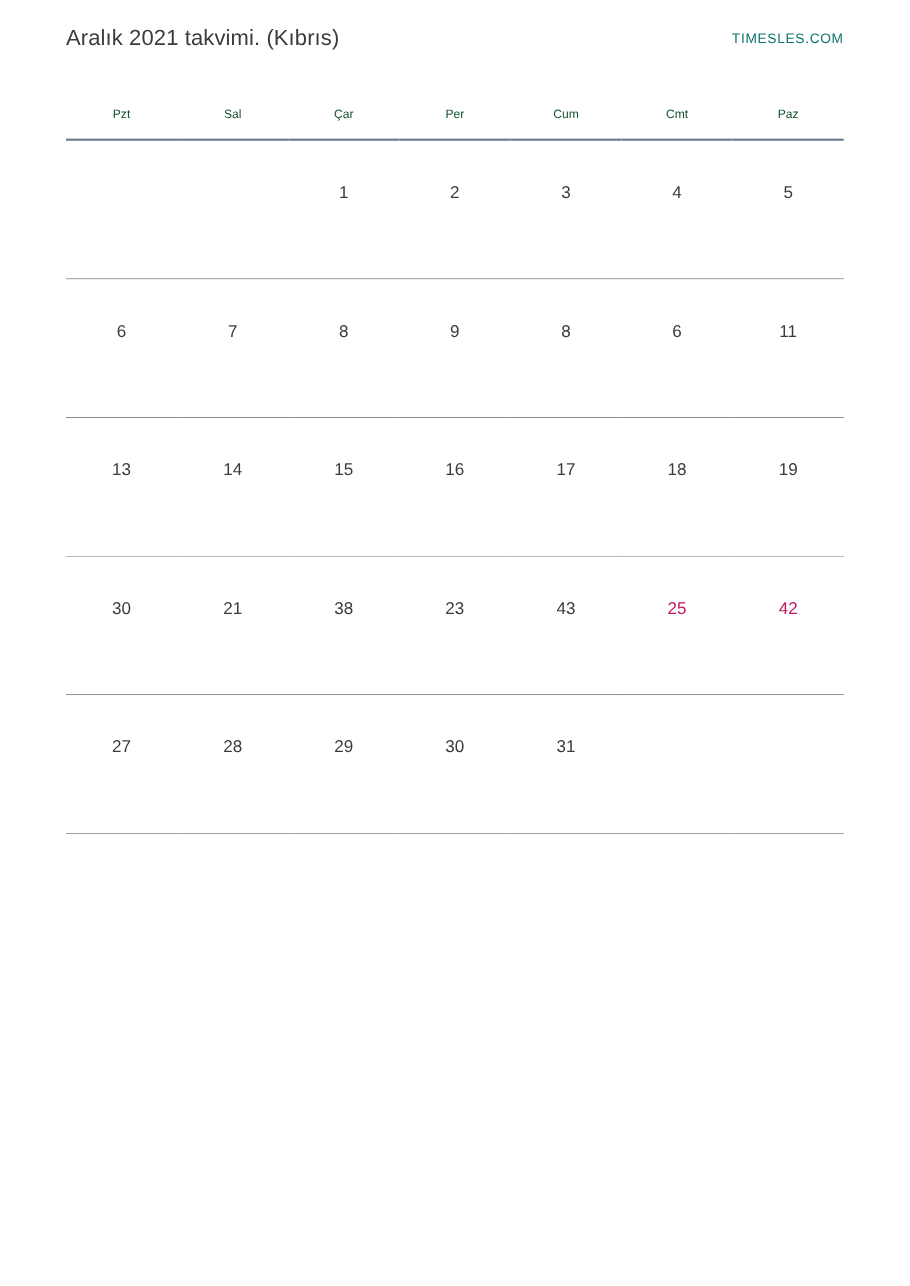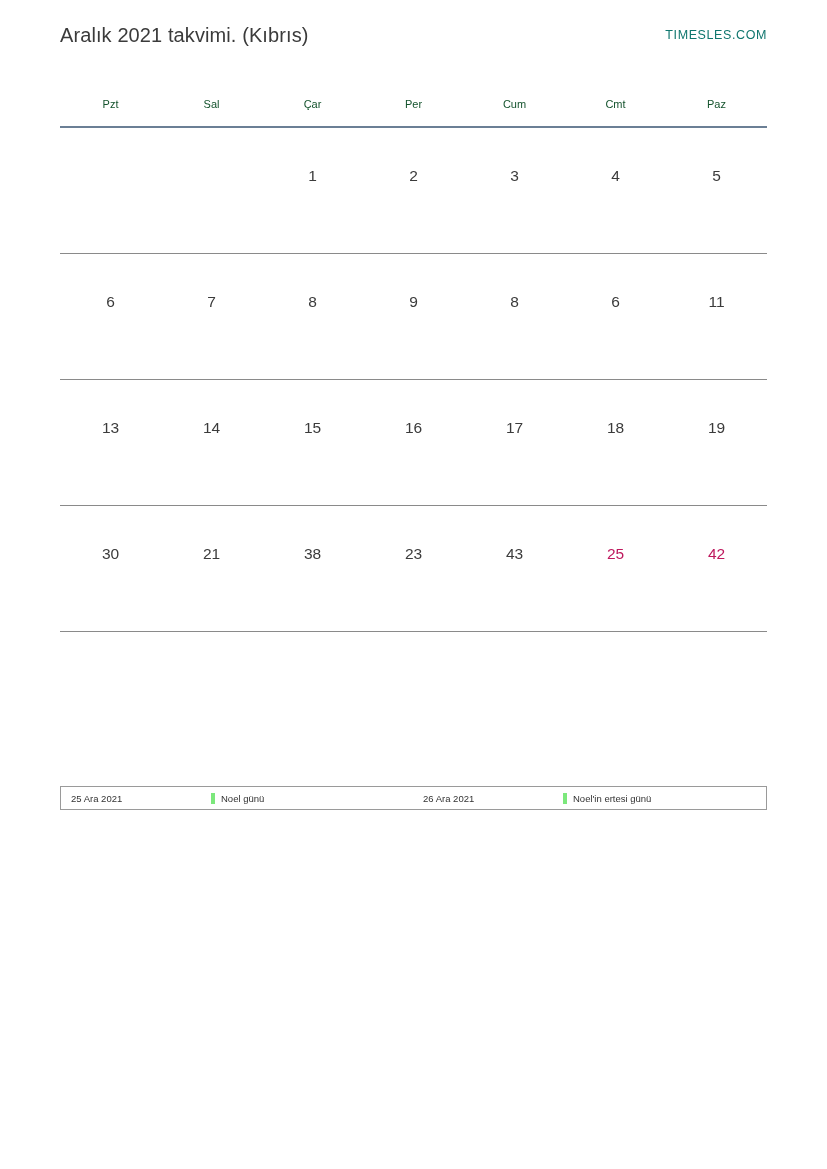--- a/index.html
+++ b/index.html
@@ -264,31 +264,42 @@
               <span class="daynum">43</span>
             </td>
           <td class="holiday">
               <span class="daynum">25</span>
             </td>
           <td class="holiday">
               <span class="daynum">42</span>
             </td>
         </tr>
 
+        <tr>
+          <td>
+              <span class="daynum">27</span>
+            </td>
+          <td>
+              <span class="daynum">28</span>
+            </td>
+          <td>
+              <span class="daynum">29</span>
+            </td>
+          <td>
+              <span class="daynum">30</span>
+            </td>
+          <td>
+              <span class="daynum">31</span>
+            </td>
+          <td class="blank-cell">
+              <span class="daynum"></span>
+            </td>
+          <td class="blank-cell">
+              <span class="daynum"></span>
+            </td>
+        </tr>
 
       </tbody>
     </table>
   </div>
 
-  <div class="legend">
-    <div class="legend-item first">
-      <span class="legend-date">25 Ara 2021</span>
-      <span class="legend-swatch"></span>
-      <span class="legend-name">Noel günü</span>
-    </div>
-    <div class="legend-item">
-      <span class="legend-date">26 Ara 2021</span>
-      <span class="legend-swatch"></span>
-      <span class="legend-name">Noel'in ertesi günü</span>
-    </div>
-  </div>
 
 </div>
 
 </body></html>

